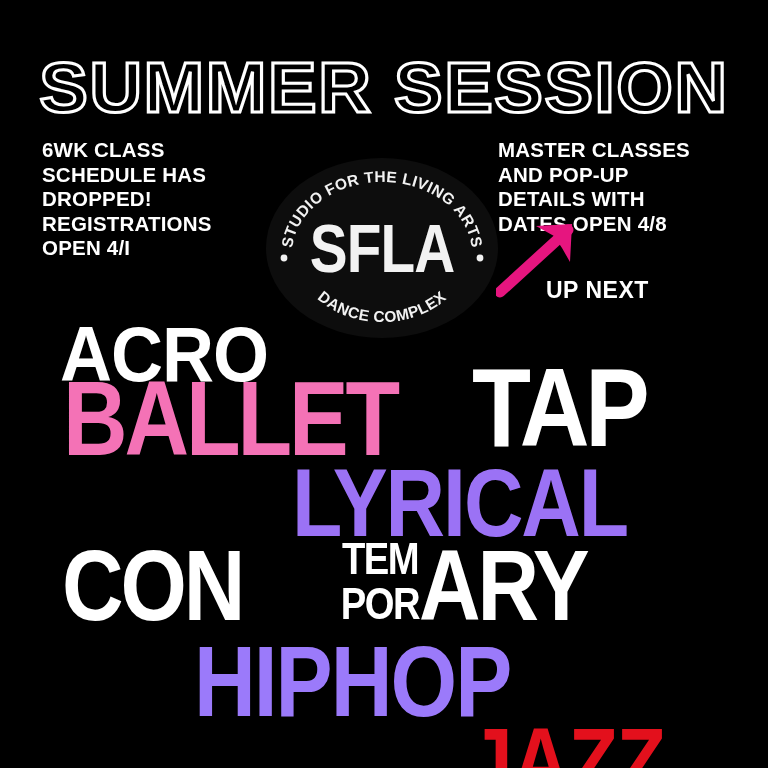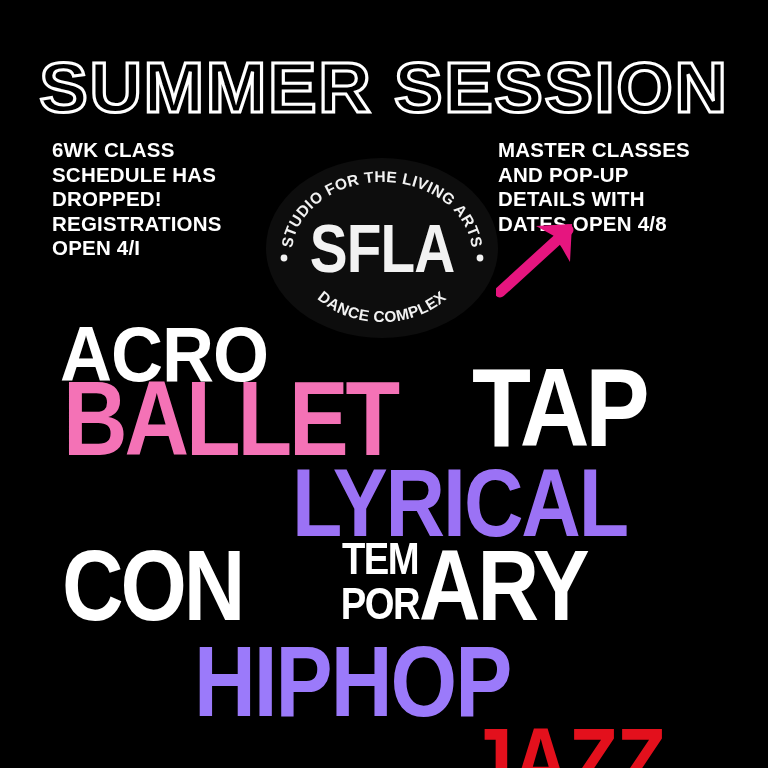--- a/index.html
+++ b/index.html
@@ -42,21 +42,21 @@
   .info {
     position: absolute;
     color: #ffffff;
     font-family: "Liberation Sans", sans-serif;
     font-weight: 700;
     font-size: 20.5px;
     line-height: 24.5px;
     letter-spacing: 0.2px;
     white-space: pre-line;
   }
-  .info-left  { left: 52px;  top: 106px; width: 260px; }
+  .info-left  { left: 42px;  top: 106px; width: 260px; }
   .info-right { left: 498px; top: 106px; width: 268px; }
 
   
   .upnext {
     position: absolute;
     left: 546px;
     top: 245px;
     color: #ffffff;
     font-family: "Liberation Sans", sans-serif;
     font-weight: 700;
@@ -207,20 +207,21 @@
   <div class="info info-right">MASTER CLASSES
 AND POP-UP
 DETAILS WITH
 DATES OPEN 4/8</div>
 
   <svg class="arrow" viewBox="0 0 96 80">
     <path d="M4 74 L72 12" stroke="#e6157f" stroke-width="11" stroke-linecap="round" fill="none"></path>
     <path d="M40 8 L76 6 L74 44 L66 30 L58 18 Z" fill="#e6157f"></path>
   </svg>
 
+  <div class="upnext">UP NEXT</div>
 
   <div class="logo">
     <div class="logo-disc"></div>
     <svg width="232" height="180" viewBox="0 0 232 180">
       <defs>
         <path id="arcTop" d="M 26 96 A 90 72 0 0 1 206 96" fill="none"></path>
         <path id="arcBottom" d="M 30 96 A 86 68 0 0 0 202 96" fill="none"></path>
       </defs>
       <text font-family="Liberation Sans, sans-serif" font-weight="700" font-size="15.5" fill="#f2f2f2" letter-spacing="0.4">
         <textPath href="#arcTop" startOffset="50%" text-anchor="middle">STUDIO FOR THE LIVING ARTS</textPath>

